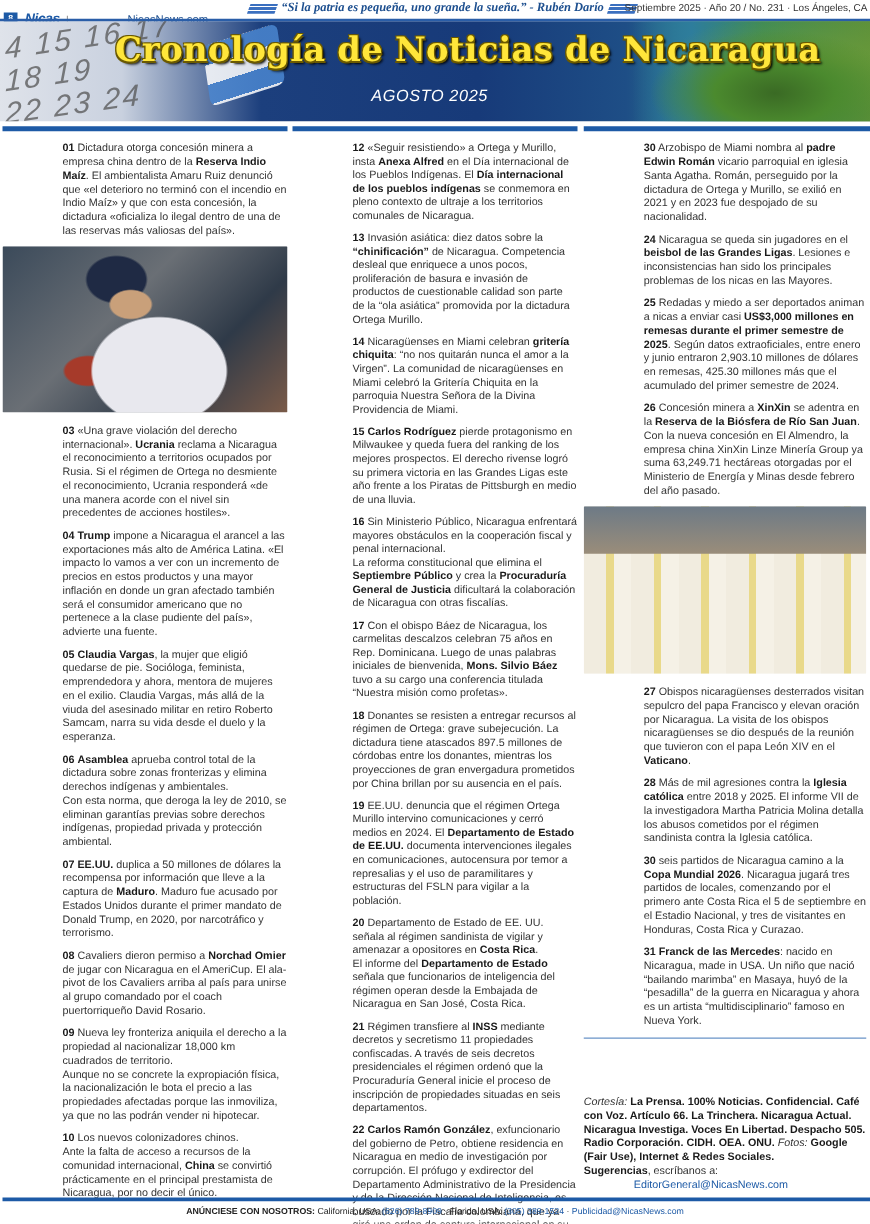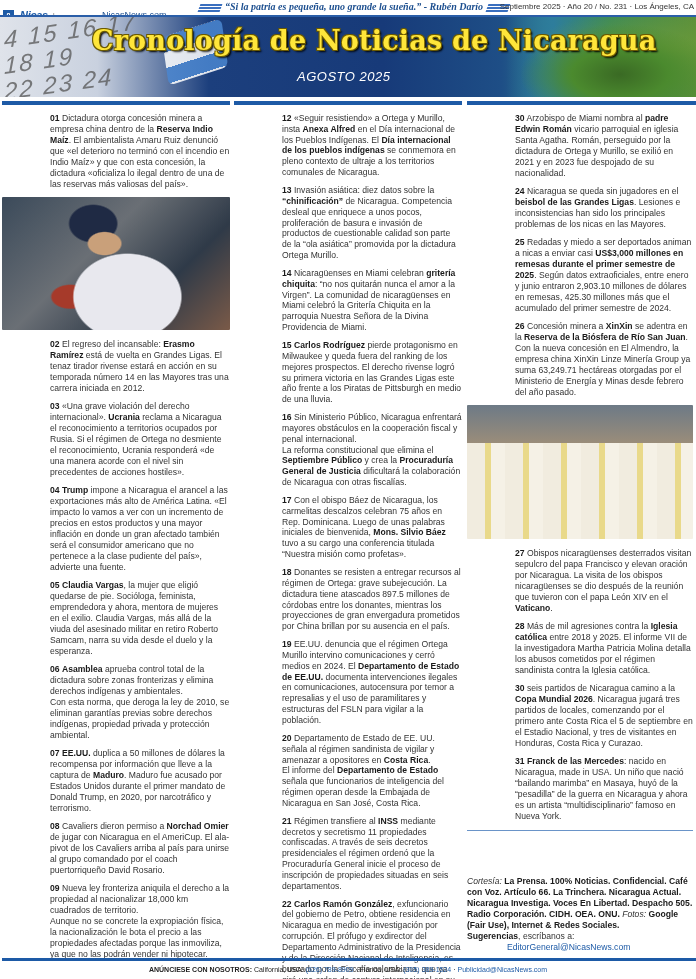--- a/index.html
+++ b/index.html
@@ -86,28 +86,28 @@
   <div class="bsub">AGOSTO 2025</div>
 </div>
 
 <div class="rule" style="left:2px; top:101px; width:228px;"></div>
 <div class="rule" style="left:234px; top:101px; width:228px;"></div>
 <div class="rule" style="left:467px; top:101px; width:229px;"></div>
 
 <div class="col col1">
   <p><b>01</b> Dictadura otorga concesión minera a empresa china dentro de la <b>Reserva Indio Maíz</b>. El ambientalista Amaru Ruiz denunció que «el deterioro no terminó con el incendio en Indio Maíz» y que con esta concesión, la dictadura «oficializa lo ilegal dentro de una de las reservas más valiosas del país».</p>
   <div class="img img-pitcher" title="Foto: lanzador con uniforme de Minnesota"></div>
-  <p><b>02</b> El regreso del incansable: <b>Erasmo Ramírez</b> está de vuelta en Grandes Ligas. El tenaz tirador rivense estará en acción en su temporada número 14 en las Mayores tras una carrera iniciada en 2012.</p>
   <p><b>03</b> «Una grave violación del derecho internacional». <b>Ucrania</b> reclama a Nicaragua el reconocimiento a territorios ocupados por Rusia. Si el régimen de Ortega no desmiente el reconocimiento, Ucrania responderá «de una manera acorde con el nivel sin precedentes de acciones hostiles».</p>
   <p><b>04</b> <b>Trump</b> impone a Nicaragua el arancel a las exportaciones más alto de América Latina. «El impacto lo vamos a ver con un incremento de precios en estos productos y una mayor inflación en donde un gran afectado también será el consumidor americano que no pertenece a la clase pudiente del país», advierte una fuente.</p>
   <p><b>05</b> <b>Claudia Vargas</b>, la mujer que eligió quedarse de pie. Socióloga, feminista, emprendedora y ahora, mentora de mujeres en el exilio. Claudia Vargas, más allá de la viuda del asesinado militar en retiro Roberto Samcam, narra su vida desde el duelo y la esperanza.</p>
   <p><b>06</b> <b>Asamblea</b> aprueba control total de la dictadura sobre zonas fronterizas y elimina derechos indígenas y ambientales.<br>Con esta norma, que deroga la ley de 2010, se eliminan garantías previas sobre derechos indígenas, propiedad privada y protección ambiental.</p>
   <p><b>07</b> <b>EE.UU.</b> duplica a 50 millones de dólares la recompensa por información que lleve a la captura de <b>Maduro</b>. Maduro fue acusado por Estados Unidos durante el primer mandato de Donald Trump, en 2020, por narcotráfico y terrorismo.</p>
   <p><b>08</b> Cavaliers dieron permiso a <b>Norchad Omier</b> de jugar con Nicaragua en el AmeriCup. El ala-pivot de los Cavaliers arriba al país para unirse al grupo comandado por el coach puertorriqueño David Rosario.</p>
   <p><b>09</b> Nueva ley fronteriza aniquila el derecho a la propiedad al nacionalizar 18,000 km cuadrados de territorio.<br>Aunque no se concrete la expropiación física, la nacionalización le bota el precio a las propiedades afectadas porque las inmoviliza, ya que no las podrán vender ni hipotecar.</p>
+  <p><b>10</b> Los nuevos colonizadores chinos.<br>Ante la falta de acceso a recursos de la comunidad internacional, <b>China</b> se convirtió prácticamente en el principal prestamista de Nicaragua, por no decir el único.</p>
 </div>
 
 <div class="col col2" style="transform: scaleY(0.987104);">
   <p><b>12</b> «Seguir resistiendo» a Ortega y Murillo, insta <b>Anexa Alfred</b> en el Día internacional de los Pueblos Indígenas. El <b>Día internacional de los pueblos indígenas</b> se conmemora en pleno contexto de ultraje a los territorios comunales de Nicaragua.</p>
   <p><b>13</b> Invasión asiática: diez datos sobre la <b>“chinificación”</b> de Nicaragua. Competencia desleal que enriquece a unos pocos, proliferación de basura e invasión de productos de cuestionable calidad son parte de la “ola asiática” promovida por la dictadura Ortega Murillo.</p>
   <p><b>14</b> Nicaragüenses en Miami celebran <b>gritería chiquita</b>: “no nos quitarán  nunca el amor a la Virgen”. La comunidad de nicaragüenses en Miami celebró la Gritería Chiquita en la parroquia Nuestra Señora de la Divina Providencia de Miami.</p>
   <p><b>15</b> <b>Carlos Rodríguez</b> pierde protagonismo en Milwaukee y queda fuera del ranking de los mejores prospectos. El derecho rivense logró su primera victoria en las Grandes Ligas este año frente a los Piratas de Pittsburgh en medio de una lluvia.</p>
   <p><b>16</b> Sin Ministerio Público, Nicaragua enfrentará mayores obstáculos en la cooperación fiscal y penal internacional.<br>La reforma constitucional que elimina el <b>Septiembre Público</b> y crea la <b>Procuraduría General de Justicia</b> dificultará la colaboración de Nicaragua con otras fiscalías.</p>
   <p><b>17</b> Con el obispo Báez de Nicaragua, los carmelitas descalzos celebran 75 años en Rep. Dominicana. Luego de unas palabras iniciales de bienvenida, <b>Mons. Silvio Báez</b> tuvo a su cargo una conferencia titulada “Nuestra misión como profetas».</p>
   <p><b>18</b> Donantes se resisten a entregar recursos al régimen de Ortega: grave subejecución. La dictadura tiene atascados 897.5 millones de córdobas entre los donantes, mientras los proyecciones de gran envergadura prometidos por China brillan por su ausencia en el país.</p>

